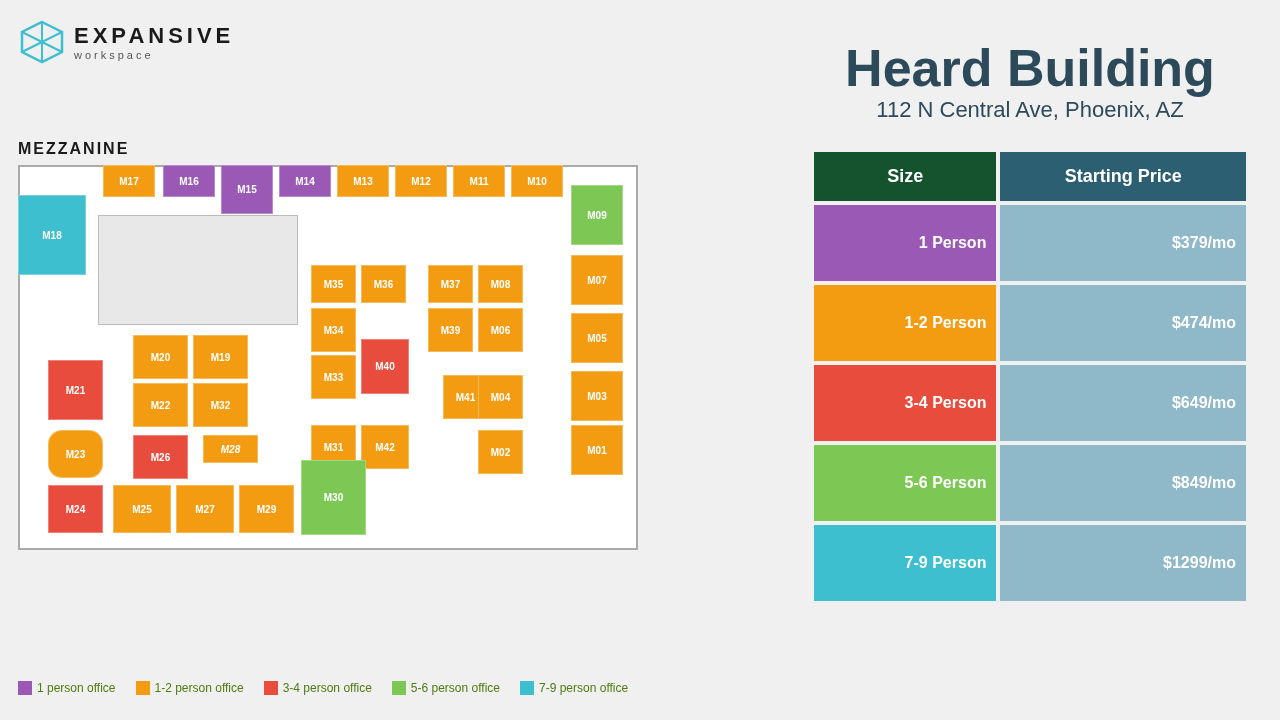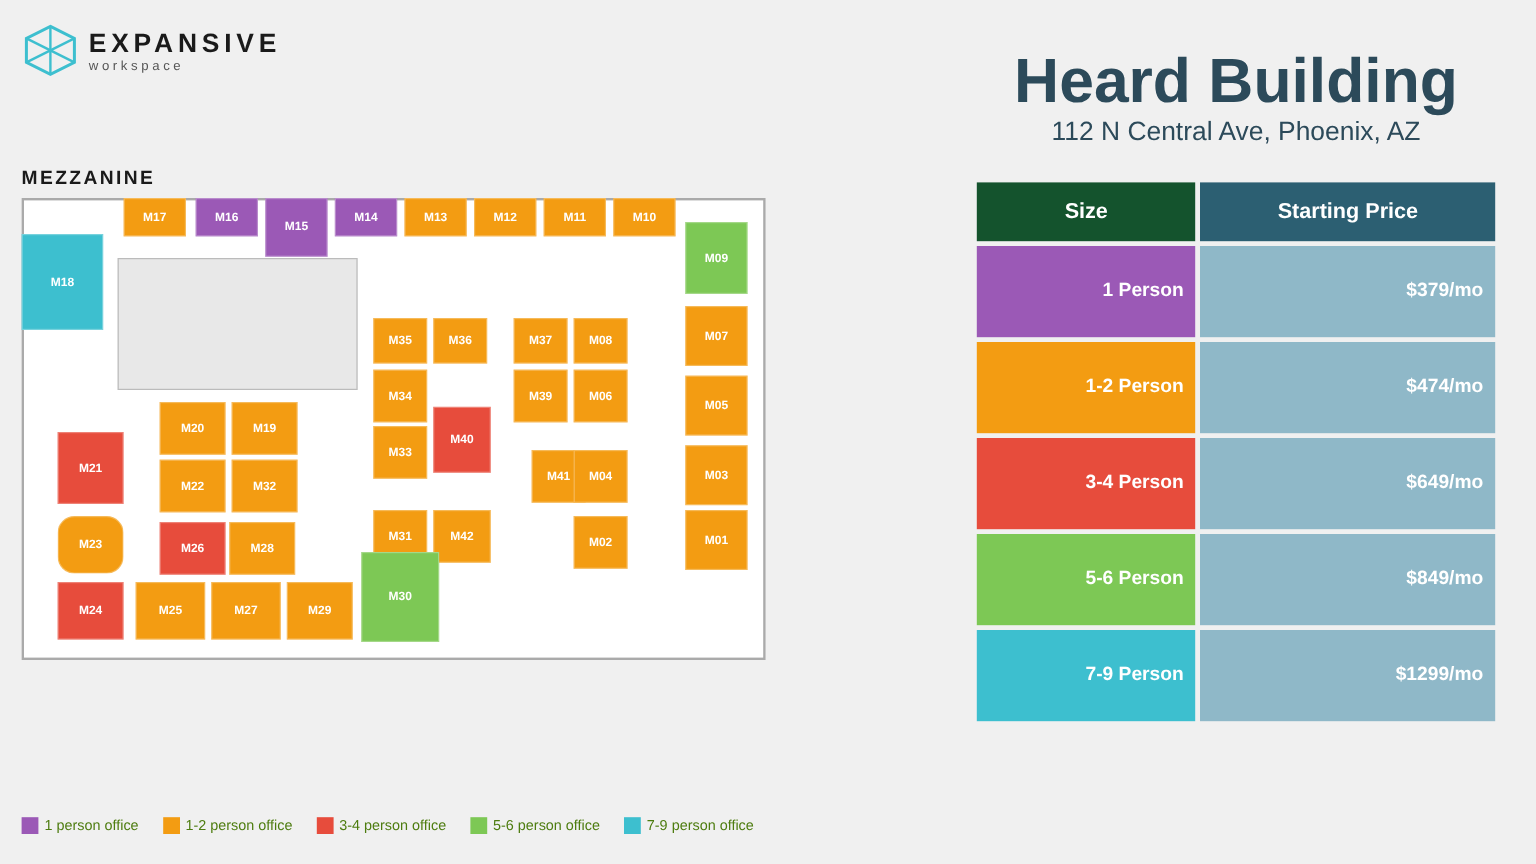--- a/index.html
+++ b/index.html
@@ -219,21 +219,21 @@
         <div class="room orange" style="top: 143px; left: 410px; width: 45px; height: 44px;">M39</div>
         <div class="room orange" style="top: 143px; left: 460px; width: 45px; height: 44px;">M06</div>
         <div class="room orange" style="top: 210px; left: 410px; width: 45px; height: 44px; margin-left: 15px;">M41</div>
         <div class="room orange" style="top: 210px; left: 460px; width: 45px; height: 44px;">M04</div>
         <div class="room orange" style="top: 265px; left: 460px; width: 45px; height: 44px;">M02</div>
         <div class="room orange" style="top: 170px; left: 115px; width: 55px; height: 44px;">M20</div>
         <div class="room orange" style="top: 170px; left: 175px; width: 55px; height: 44px;">M19</div>
         <div class="room orange" style="top: 218px; left: 115px; width: 55px; height: 44px;">M22</div>
         <div class="room orange" style="top: 218px; left: 175px; width: 55px; height: 44px;">M32</div>
         <div class="room red" style="top: 270px; left: 115px; width: 55px; height: 44px;">M26</div>
-        <div class="room orange" style="top: 270px; left: 173px; width: 55px; height: 44px;">M28</div>
+        <div class="room orange" style="top: 270px; left: 185px; width: 55px; height: 28px; font-style: italic;">M28</div>
         <div class="room red" style="top: 195px; left: 30px; width: 55px; height: 60px;">M21</div>
         <div class="room orange" style="top: 265px; left: 30px; width: 55px; height: 48px; border-radius: 14px;">M23</div>
         <div class="room red" style="top: 320px; left: 30px; width: 55px; height: 48px;">M24</div>
         <div class="room orange" style="top: 320px; left: 95px; width: 58px; height: 48px;">M25</div>
         <div class="room orange" style="top: 320px; left: 158px; width: 58px; height: 48px;">M27</div>
         <div class="room orange" style="top: 320px; left: 221px; width: 55px; height: 48px;">M29</div>
         <div class="room green" style="top: 295px; left: 283px; width: 65px; height: 75px;">M30</div>
       </div>
   </div>
 

